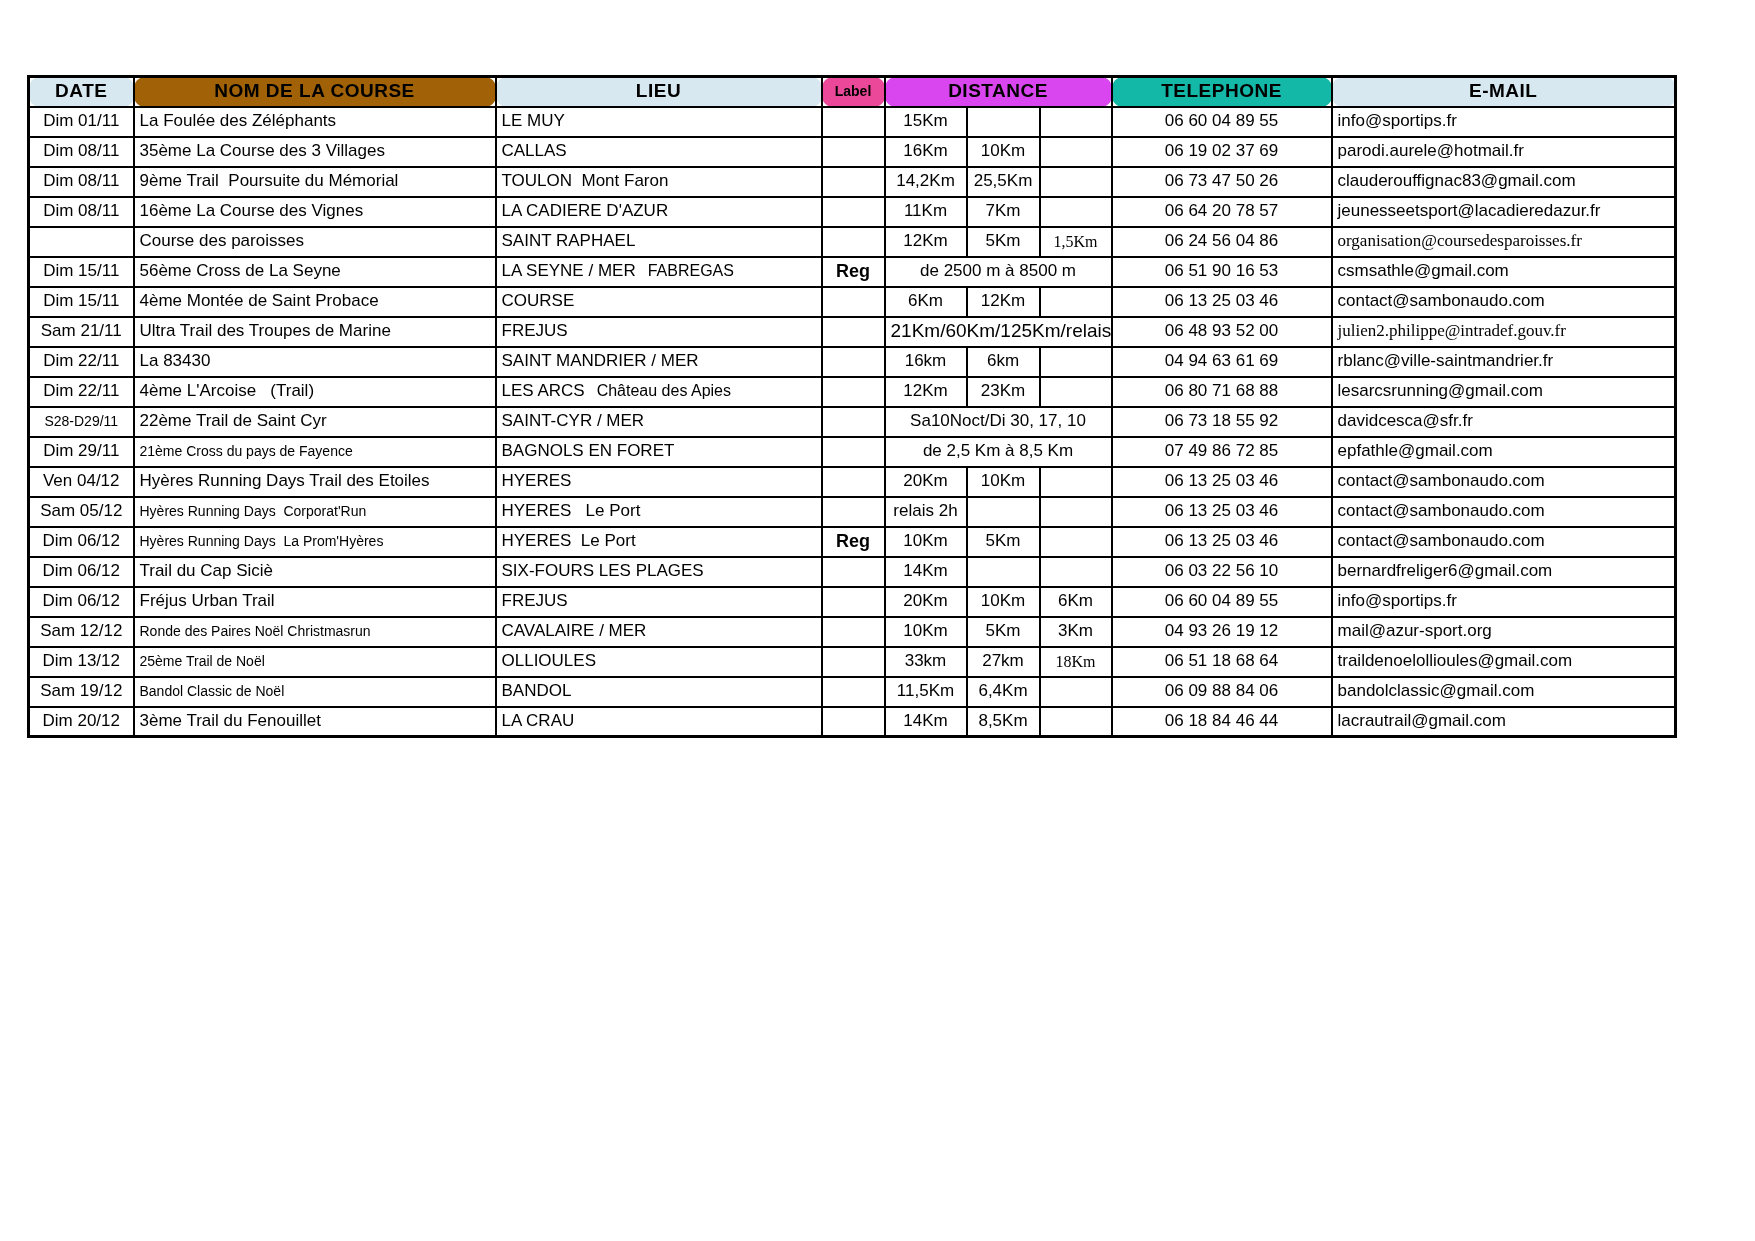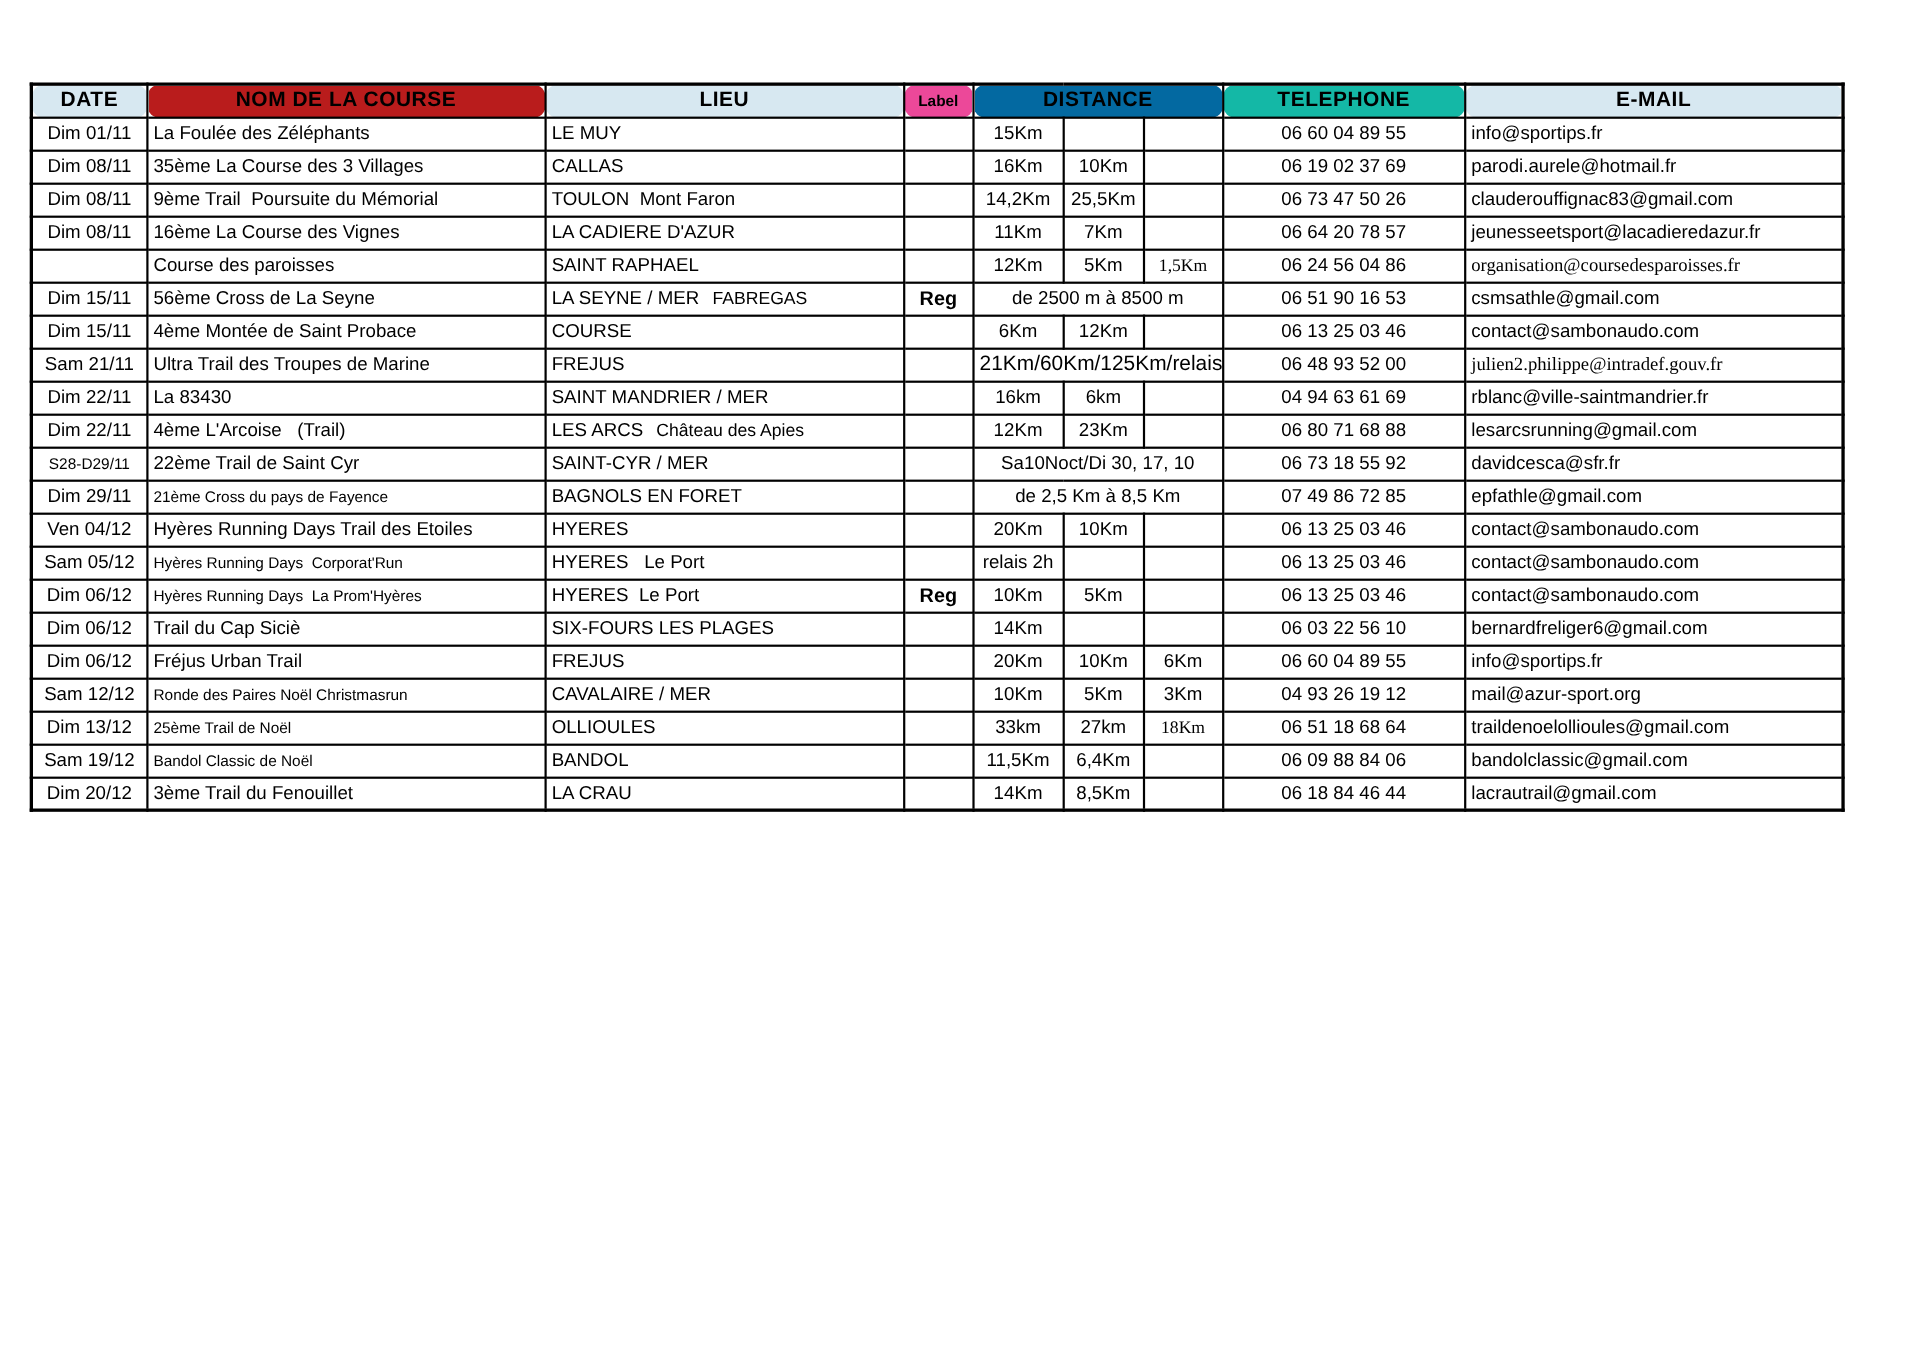--- a/index.html
+++ b/index.html
@@ -74,24 +74,24 @@
     <col style="width:63px">
     <col style="width:82px">
     <col style="width:73px">
     <col style="width:72px">
     <col style="width:220px">
     <col style="width:344px">
   </colgroup>
   <thead>
     <tr>
       <th style="background: rgb(215, 232, 241);">DATE</th>
-      <th style="background: #b91c1c;">NOM DE LA COURSE</th>
+      <th style="background: #a16207;">NOM DE LA COURSE</th>
       <th style="background: rgb(215, 232, 241);">LIEU</th>
       <th class="h-label" style="background: #ec4899;">Label</th>
-      <th colspan="3" style="background: #0369a1;">DISTANCE</th>
+      <th colspan="3" style="background: #d946ef;">DISTANCE</th>
       <th style="background: #14b8a6;">TELEPHONE</th>
       <th style="background: rgb(215, 232, 241);">E-MAIL</th>
     </tr>
   </thead>
   <tbody>
   <tr>
         <td class="c-date">Dim 01/11</td>
         <td class="c-name">La Foulée des Zéléphants</td>
         <td class="c-lieu"><span>LE MUY</span></td>
         <td class="c-label"></td>

